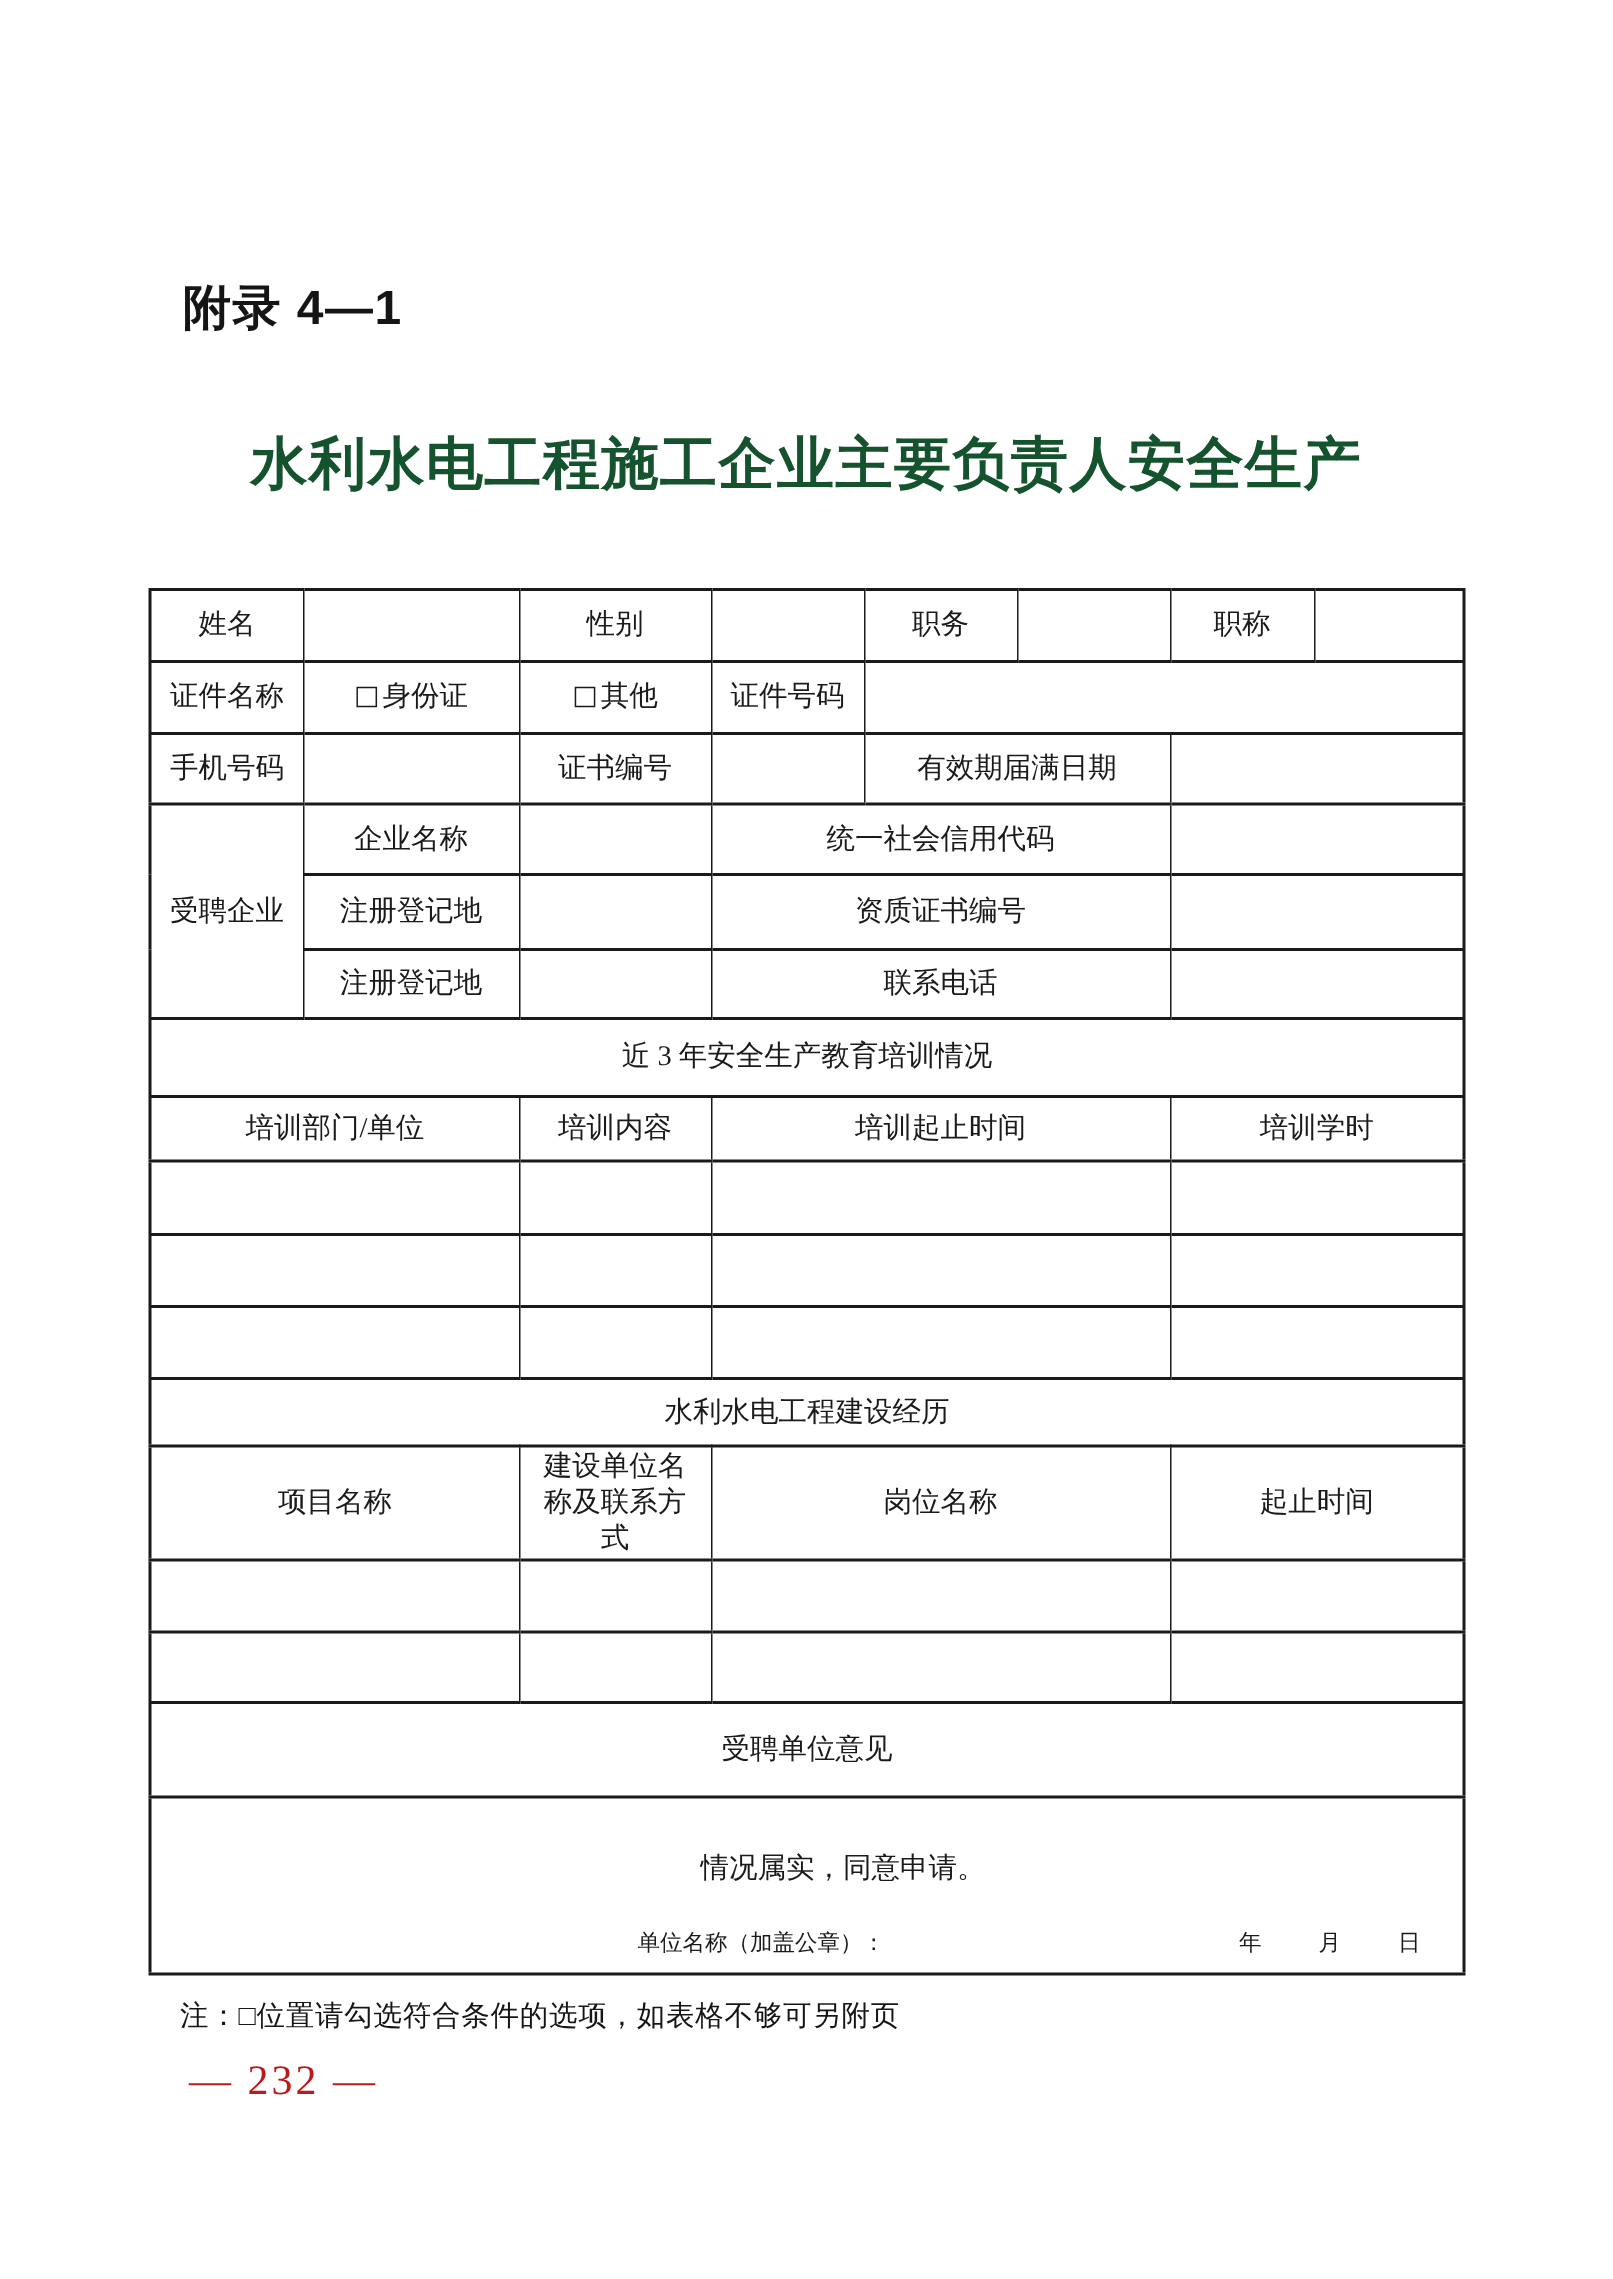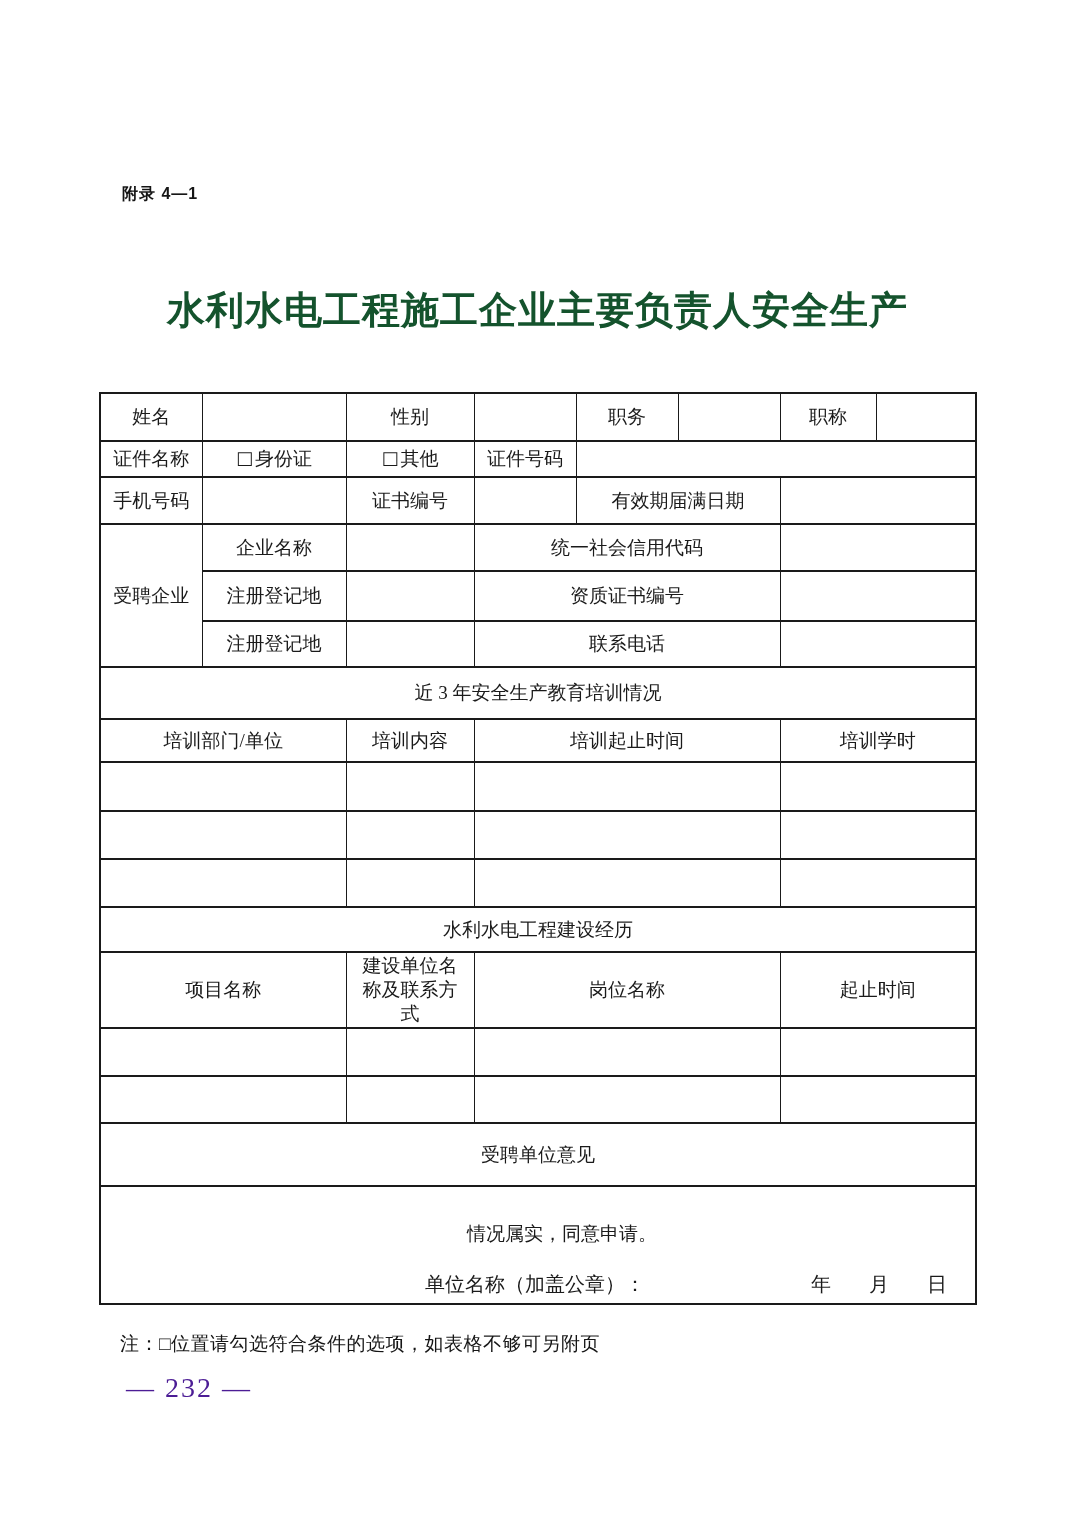--- a/index.html
+++ b/index.html
@@ -6,21 +6,21 @@
   html,body { background:#ffffff; }
   body {
     width:1075px; height:1519px;
     position:relative;
     font-family:"Liberation Serif", serif;
     color:#1a1a1a;
   }
   .appendix {
     position:absolute; left:122px; top:184px;
     font-family:"Liberation Sans", sans-serif;
-    font-size:16px; font-weight:600; color:#151515;
+    font-size:32px; font-weight:600; color:#151515;
     letter-spacing:1px;
   }
   .doc-title {
     position:absolute; left:0; top:286px; width:1075px;
     text-align:center; font-weight:bold;
     font-size:38px; line-height:48px; letter-spacing:1px;
     color:#14532d;
   }
   table.form {
     position:absolute; left:99px; top:392px;
@@ -39,34 +39,34 @@
   .checkbox {
     font-family:"DejaVu Sans", sans-serif;
     font-size:18px; margin-right:2px;
     position:relative; top:-1px;
   }
   td.opinion-cell {
     vertical-align:top; text-align:left; padding:0;
   }
   .opinion-statement { margin:28px 0 0 48px; font-size:19px; }
   .opinion-sign {
-    margin-top:26px; display:flex; align-items:baseline; font-size:20px;
+    margin-top:26px; display:flex; align-items:baseline; font-size:15px;
   }
   .opinion-seal { margin-left:322px; }
   .opinion-date {
     margin-left:auto; margin-right:26px;
     display:flex; gap:38px;
   }
   .footnote {
     position:absolute; left:120px; top:1331px;
     font-size:19px; letter-spacing:0.5px; color:#151515;
   }
   .page-number {
     position:absolute; left:126px; top:1372px;
-    font-size:28px; letter-spacing:2px; color:#4c1d95;
+    font-size:28px; letter-spacing:2px; color:#b91c1c;
   }
 </style>
 </head>
 <body>
 
 <div class="appendix">附录 4—1</div>
 
 <div class="doc-title">
   <div>水利水电工程施工企业主要负责人安全生产</div>
 </div>
@@ -88,21 +88,21 @@
     <td>姓名</td>
     <td></td>
     <td>性别</td>
     <td></td>
     <td>职务</td>
     <td></td>
     <td>职称</td>
     <td></td>
   </tr>
 
-  <tr style="height:36px">
+  <tr style="height:48px">
     <td>证件名称</td>
     <td>
       <span class="checkbox">□</span><span>身份证</span>
     </td>
     <td>
       <span class="checkbox">□</span><span>其他</span>
     </td>
     <td>证件号码</td>
     <td colspan="4"></td>
   </tr>

